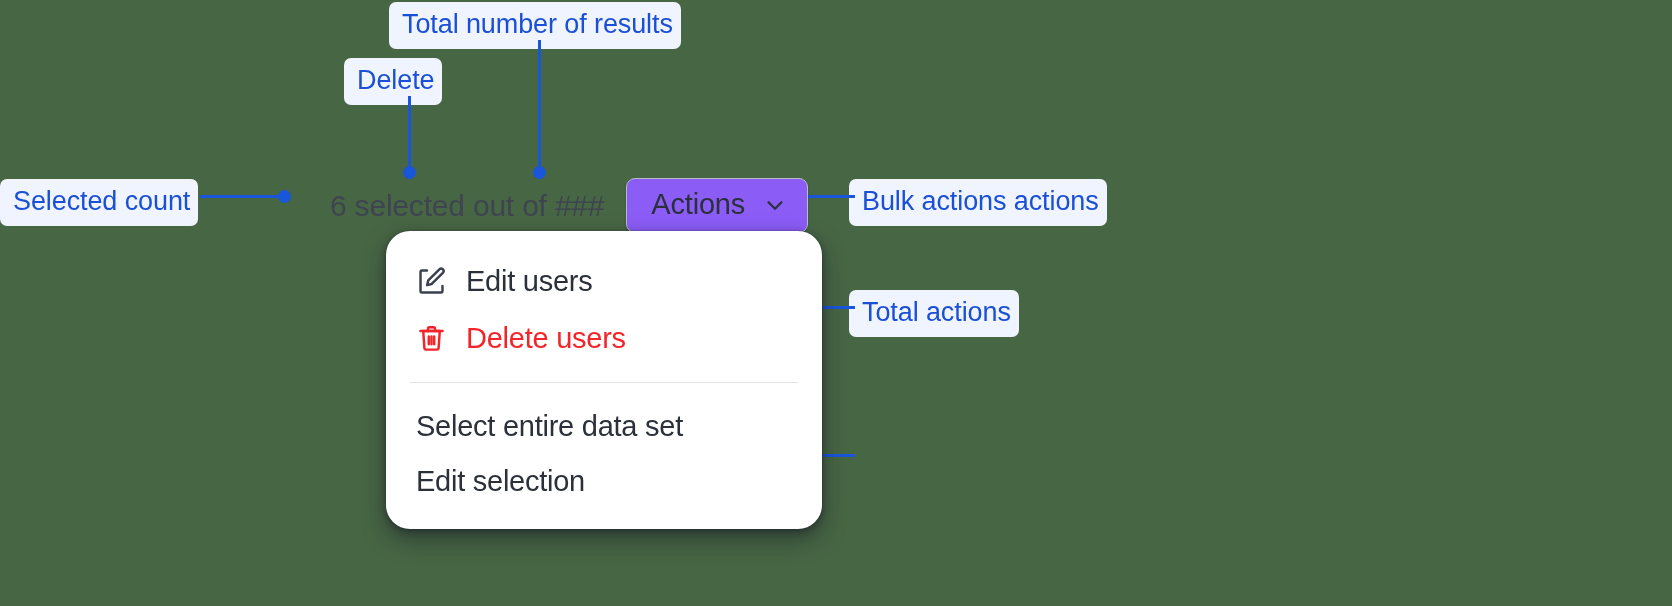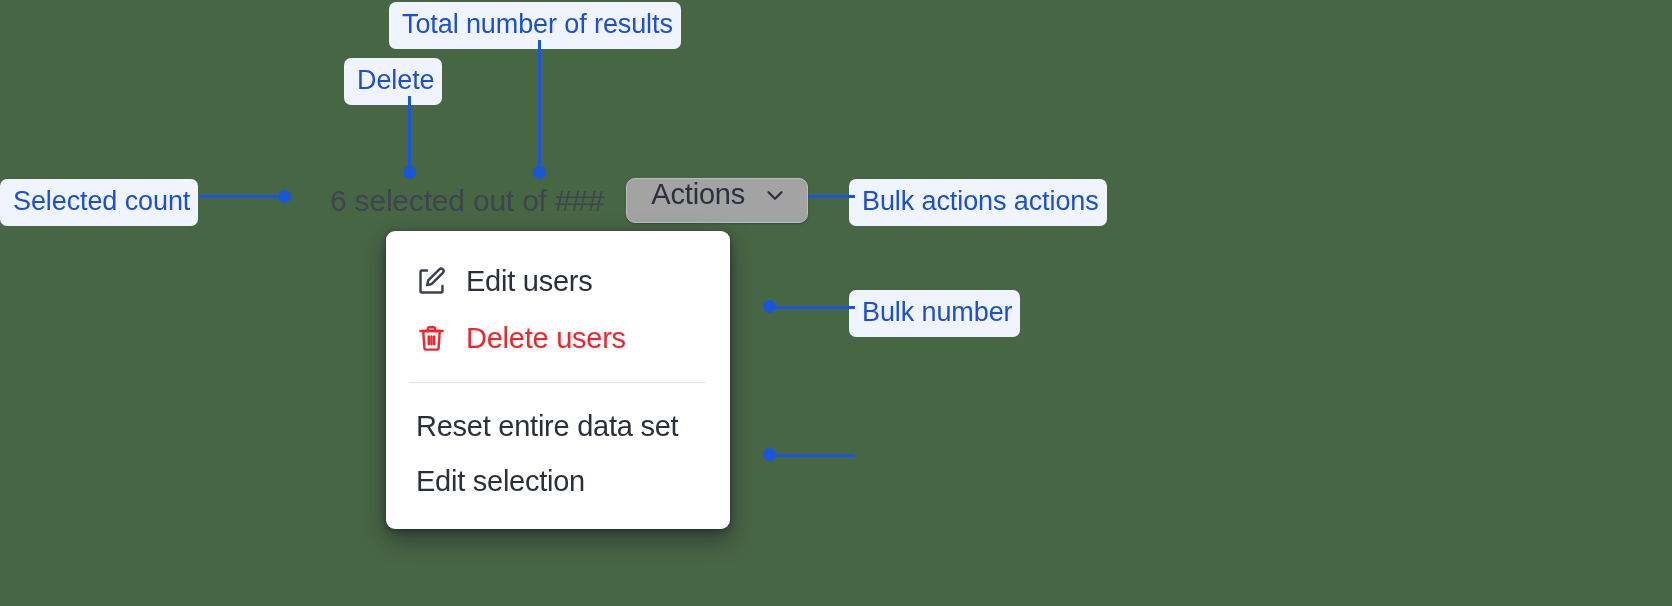--- a/index.html
+++ b/index.html
@@ -69,43 +69,43 @@
     line-height: 1;
     white-space: nowrap;
     letter-spacing: -0.2px;
   }
 
   
   #actions-button {
     display: flex;
     align-items: center;
     gap: 17px;
-    background: #a3a3a3;
+    background: #8b5cf6;
     border: 1px solid #b9bdc6;
     border-radius: 9px;
-    padding: 1px 19px 13px 24px;
+    padding: 11px 19px 13px 24px;
     box-shadow: 0 1px 2px rgba(20,22,30,0.30);
     cursor: pointer;
   }
   #actions-label {
     font-size: 29px;
     color: #2b303b;
     line-height: 1;
     letter-spacing: -0.2px;
   }
   .chev { display: block; }
 
   
   #dropdown {
     position: absolute;
     left: 386px;
     top: 231px;
-    width: 344px;
+    width: 436px;
     background: #ffffff;
-    border-radius: 9px;
+    border-radius: 24px;
     padding: 22px 0 20px 0;
     box-shadow: 0 10px 22px rgba(20,22,35,0.50),
                 0 2px 6px rgba(20,22,35,0.38),
                 0 0 0 1px rgba(60,64,80,0.18);
   }
 
   .menu-item {
     display: flex;
     align-items: center;
     gap: 19px;
@@ -135,21 +135,21 @@
 <div id="stage">
 
   <div class="callout" style="left:389px; top:2px;">Total number of results</div>
 
   <div class="callout" style="left:344px; top:58px;">Delete</div>
 
   <div class="callout" style="left:0px; top:179px;">Selected count</div>
 
   <div class="callout" style="left:849px; top:179px;">Bulk actions actions</div>
 
-  <div class="callout" style="left:849px; top:290px;">Bulk number</div>
+  <div class="callout" style="left:849px; top:290px;">Total actions</div>
 
 
   <div class="conn-v" style="left:538px; top:40px; height:132px;"></div>
   <div class="dot" style="left:533px; top:166px;"></div>
 
   <div class="conn-v" style="left:408px; top:96px; height:76px;"></div>
   <div class="dot" style="left:403px; top:166px;"></div>
 
   <div class="conn-h" style="left:200px; top:195px; width:88px;"></div>
   <div class="dot" style="left:278px; top:190px;"></div>
@@ -197,21 +197,21 @@
           <path d="M5.6 6.2h12.8l-.9 13.3a1.2 1.2 0 0 1-1.2 1.1H7.7a1.2 1.2 0 0 1-1.2-1.1z"></path>
           <path d="M9.9 10.4v6.1M12 10.4v6.1M14.1 10.4v6.1"></path>
         </svg>
       </span>
       <span class="menu-item-label">Delete users</span>
     </div>
 
     <div class="menu-sep"></div>
 
     <div class="menu-item">
-      <span class="menu-item-label">Reset entire data set</span>
+      <span class="menu-item-label">Select entire data set</span>
     </div>
 
     <div class="menu-item">
       <span class="menu-item-label">Edit selection</span>
     </div>
 
   </div>
 
 </div>
 

